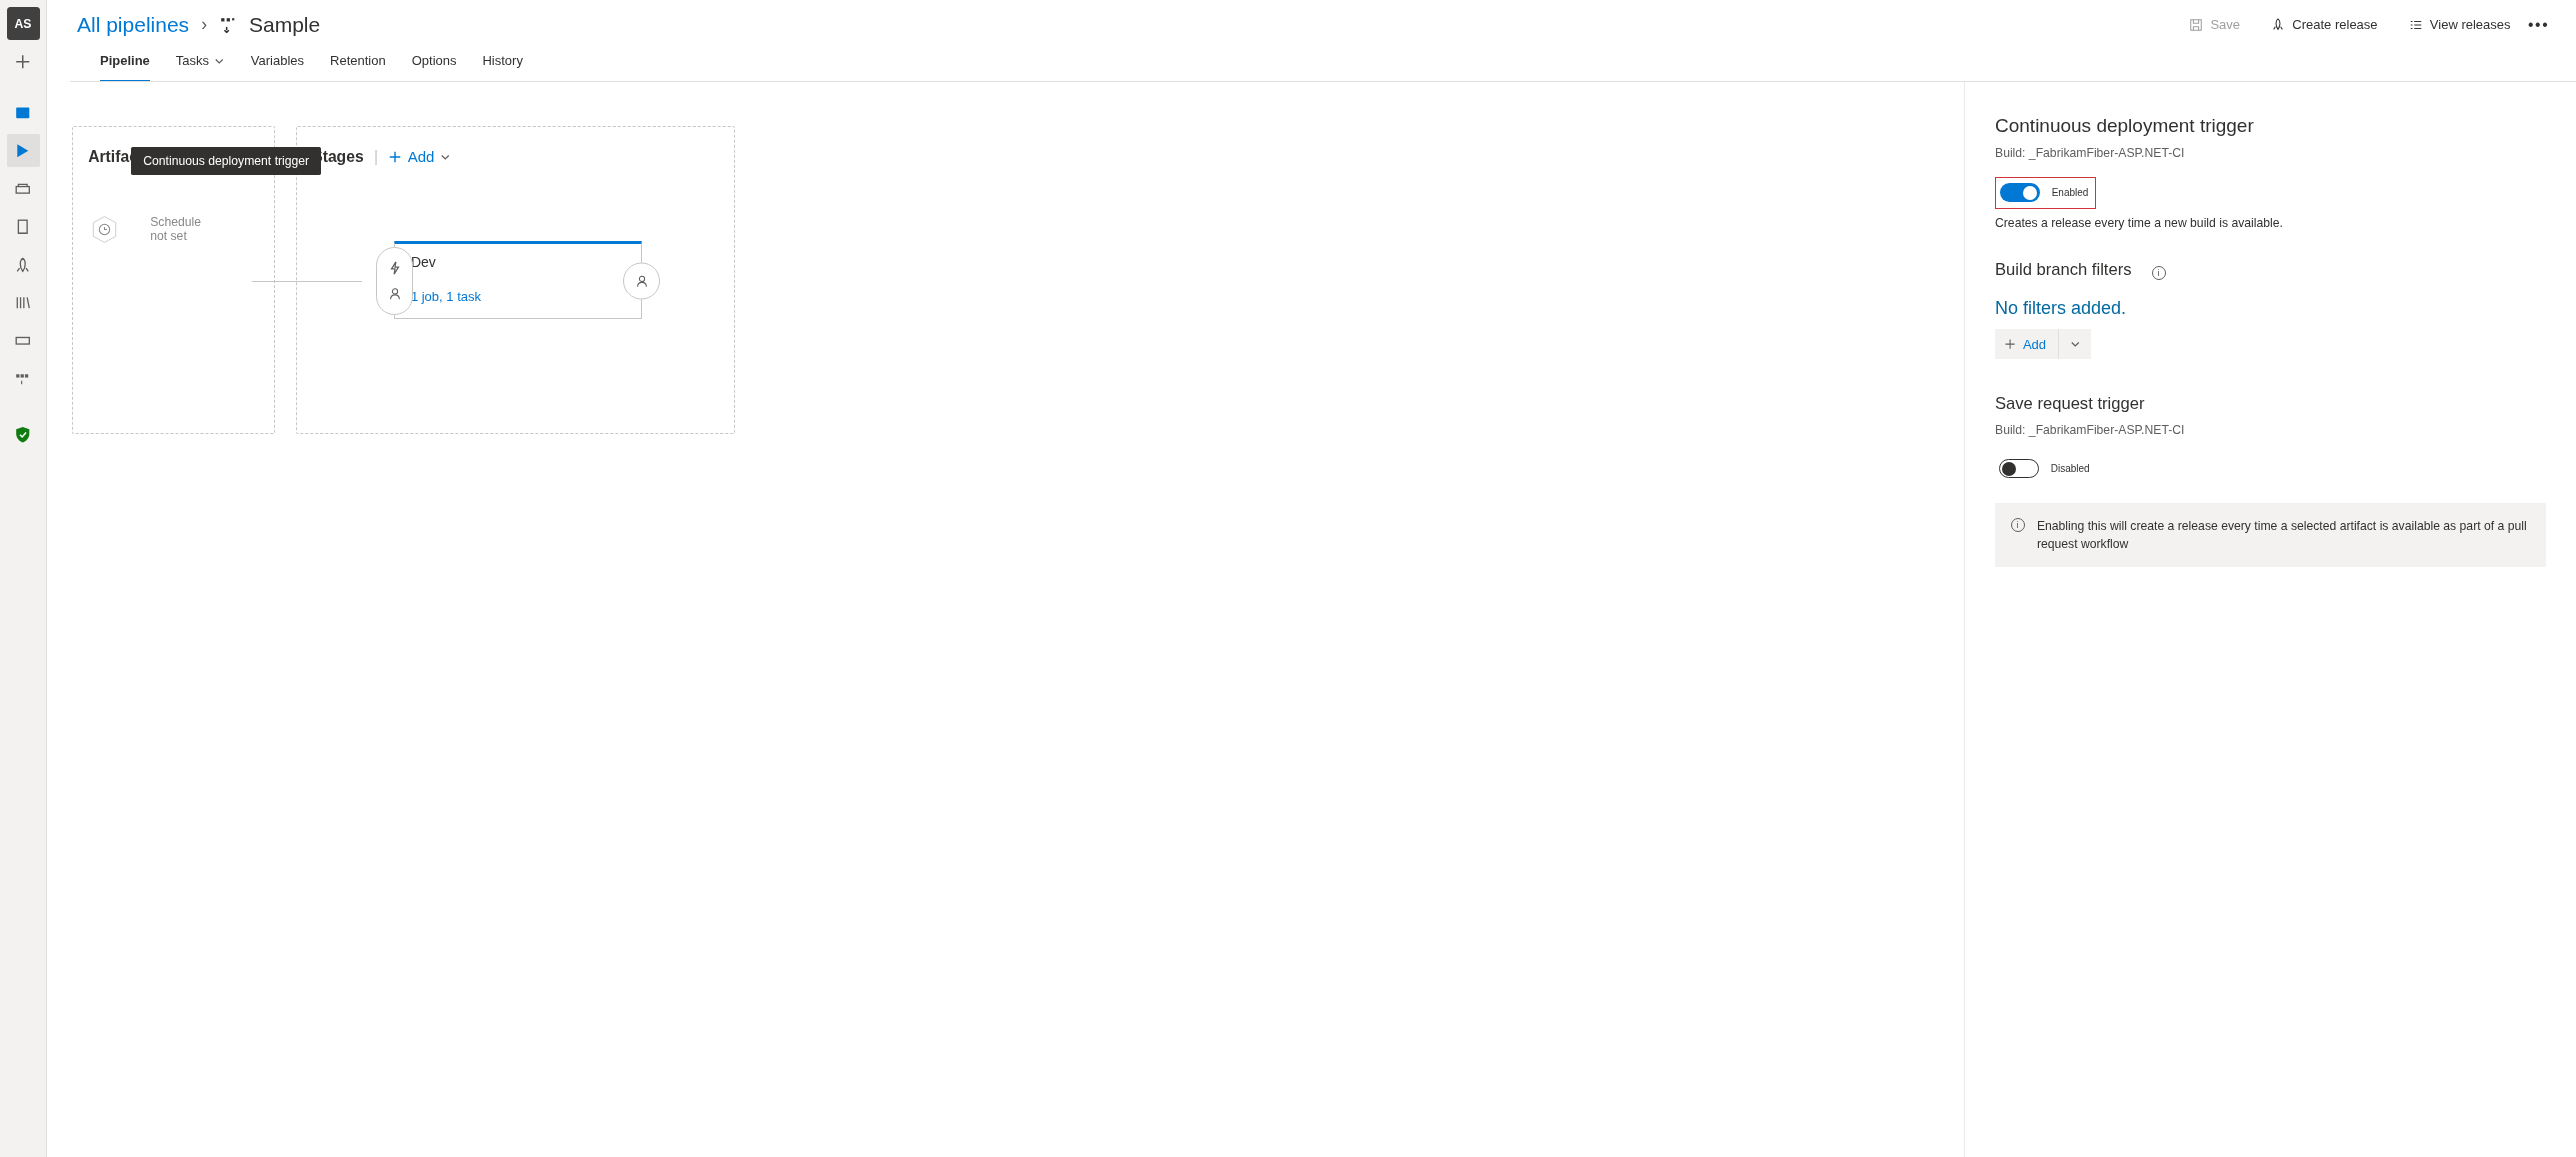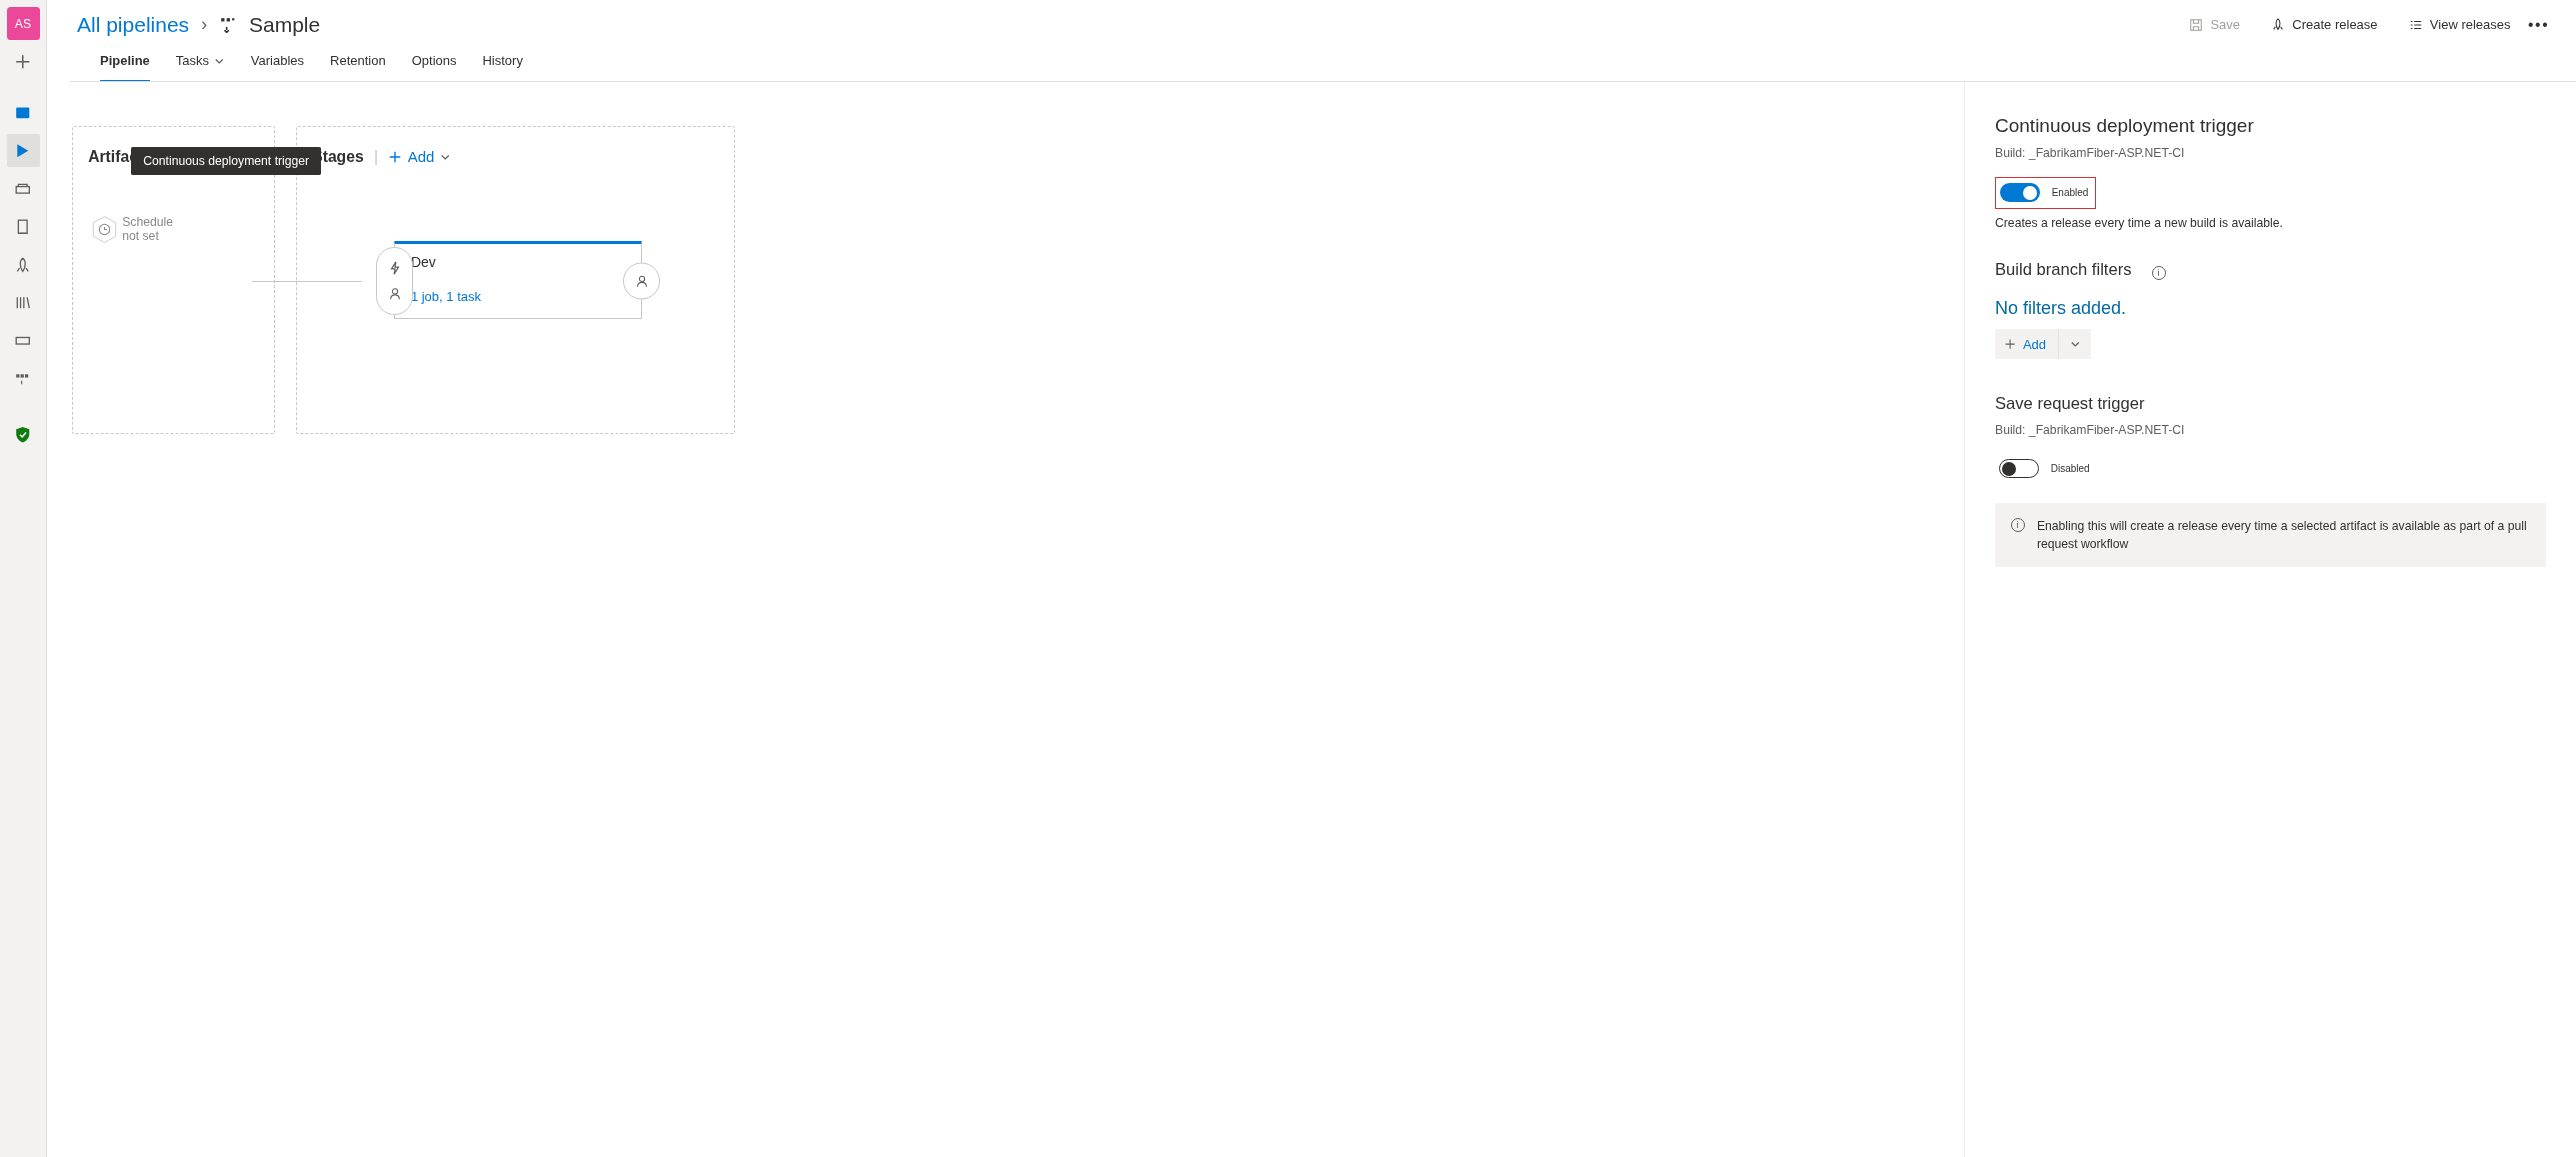--- a/index.html
+++ b/index.html
@@ -2,21 +2,21 @@
 <html style="font-size:14px"><head>
 <meta charset="utf-8">
 <style>
 * { box-sizing: border-box; margin: 0; padding: 0; font-family: "Segoe UI", -apple-system, sans-serif; }
 html, body { width: 100%; height: 100%; background: #fff; }
 .root { display: flex; width: 100%; height: 100vh; }
 
 
 .rail { width: 47px; background: #f3f2f1; border-right: 0.9px solid #e1dfdd; display: flex; flex-direction: column; align-items: center; padding-top: 7px; gap: 5.2px; }
 .rail-item { width: 33px; height: 33px; display: flex; align-items: center; justify-content: center; color: #605e5c; cursor: pointer; border-radius: 1.7px; }
-.rail-item.accent { background: #ec4899; color: #fff; border-radius: 3.5px; font-size: 12.2px; font-weight: 400; }
+.rail-item.accent { background: #404040; color: #fff; border-radius: 3.5px; font-size: 12.2px; font-weight: 700; }
 .rail-item.active { background: #e1dfdd; }
 .rail-item svg { width: 17.5px; height: 17.5px; }
 .rail-item.shield { color: #107c10; }
 
 
 .main { flex: 1; display: flex; flex-direction: column; min-width: 0; }
 
 
 .hdr { display: flex; align-items: center; padding: 10.5px 23px 5.2px 30px; gap: 12.2px; }
 .crumb-link { color: #0078d4; font-size: 21px; font-weight: 400; text-decoration: none; }
@@ -47,21 +47,21 @@
 .col-head .pipe { color: #c8c6c4; font-weight: 400; padding: 0 1.7px; }
 .add-link { color: #0078d4; font-size: 15px; display: inline-flex; align-items: center; gap: 5.2px; cursor: pointer; font-weight: 400; }
 
 
 .artifact-card { margin-top: 65px; border: 0.9px solid #c8c6c4; border-radius: 3.5px; padding: 12.2px 12.2px 10.5px 12.2px; position: relative; background: #fff; width: 171px; }
 .artifact-card .name { font-size: 12.2px; color: #323130; margin-top: 5.2px; line-height: 1.4; }
 .trigger-badge { position: absolute; top: -24.5px; right: -24.5px; width: 38px; height: 38px; border-radius: 50%; background: #fff; border: 1.7px solid #0078d4; display: flex; align-items: center; justify-content: center; color: #0078d4; }
 .trigger-box { position: absolute; top: -28px; right: -28px; width: 45px; height: 45px; border: 0.9px solid #d13438; }
 
 
-.schedule { margin-top: 47px; display: flex; align-items: center; gap: 1px; color: #8a8886; font-size: 12.2px; }
+.schedule { margin-top: 47px; display: flex; align-items: center; gap: 29px; color: #8a8886; font-size: 12.2px; }
 .schedule-hex { width: 33px; height: 33px; display: flex; align-items: center; justify-content: center; }
 
 
 .tooltip { position: absolute; top: 65px; left: 84px; background: #323130; color: #fff; font-size: 12.2px; padding: 7px 12.2px; border-radius: 1.7px; white-space: nowrap; }
 
 
 .stage-card { margin-top: 75px; width: 248px; border: 0.9px solid #c8c6c4; border-top: 3.5px solid #0078d4; border-radius: 0.9px; background: #fff; padding: 10.5px 15.7px 14px 15.7px; position: relative; margin-left: 82px; }
 .stage-name { font-size: 14px; color: #323130; }
 .stage-sub { color: #0078d4; font-size: 13px; margin-top: 19px; cursor: pointer; }
 .stage-left { position: absolute; left: -19px; top: 50%; transform: translateY(-50%); width: 37px; height: 68px; border: 0.9px solid #c8c6c4; border-radius: 18.4px; background: #fff; display: flex; flex-direction: column; align-items: center; justify-content: space-around; padding: 7px 0; }

